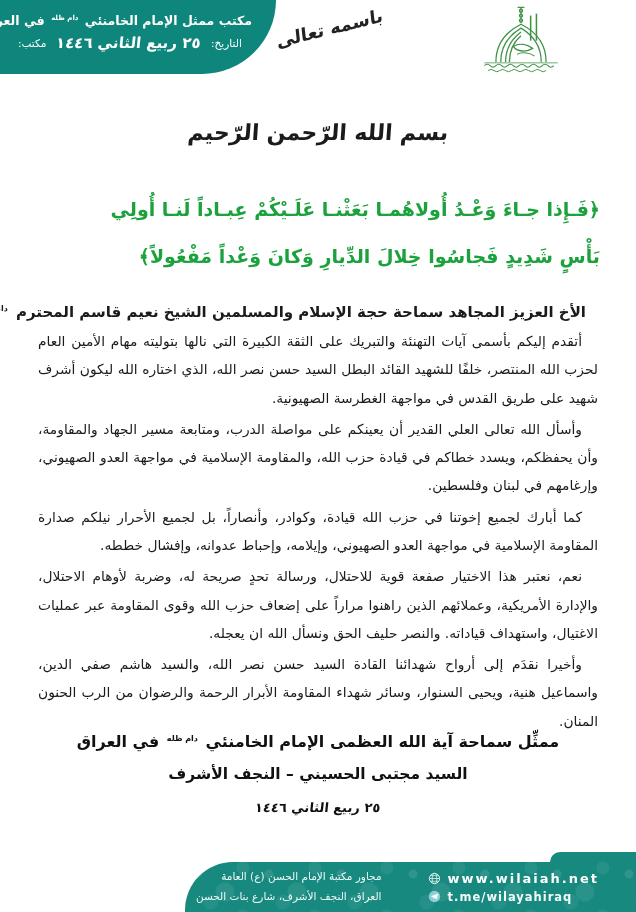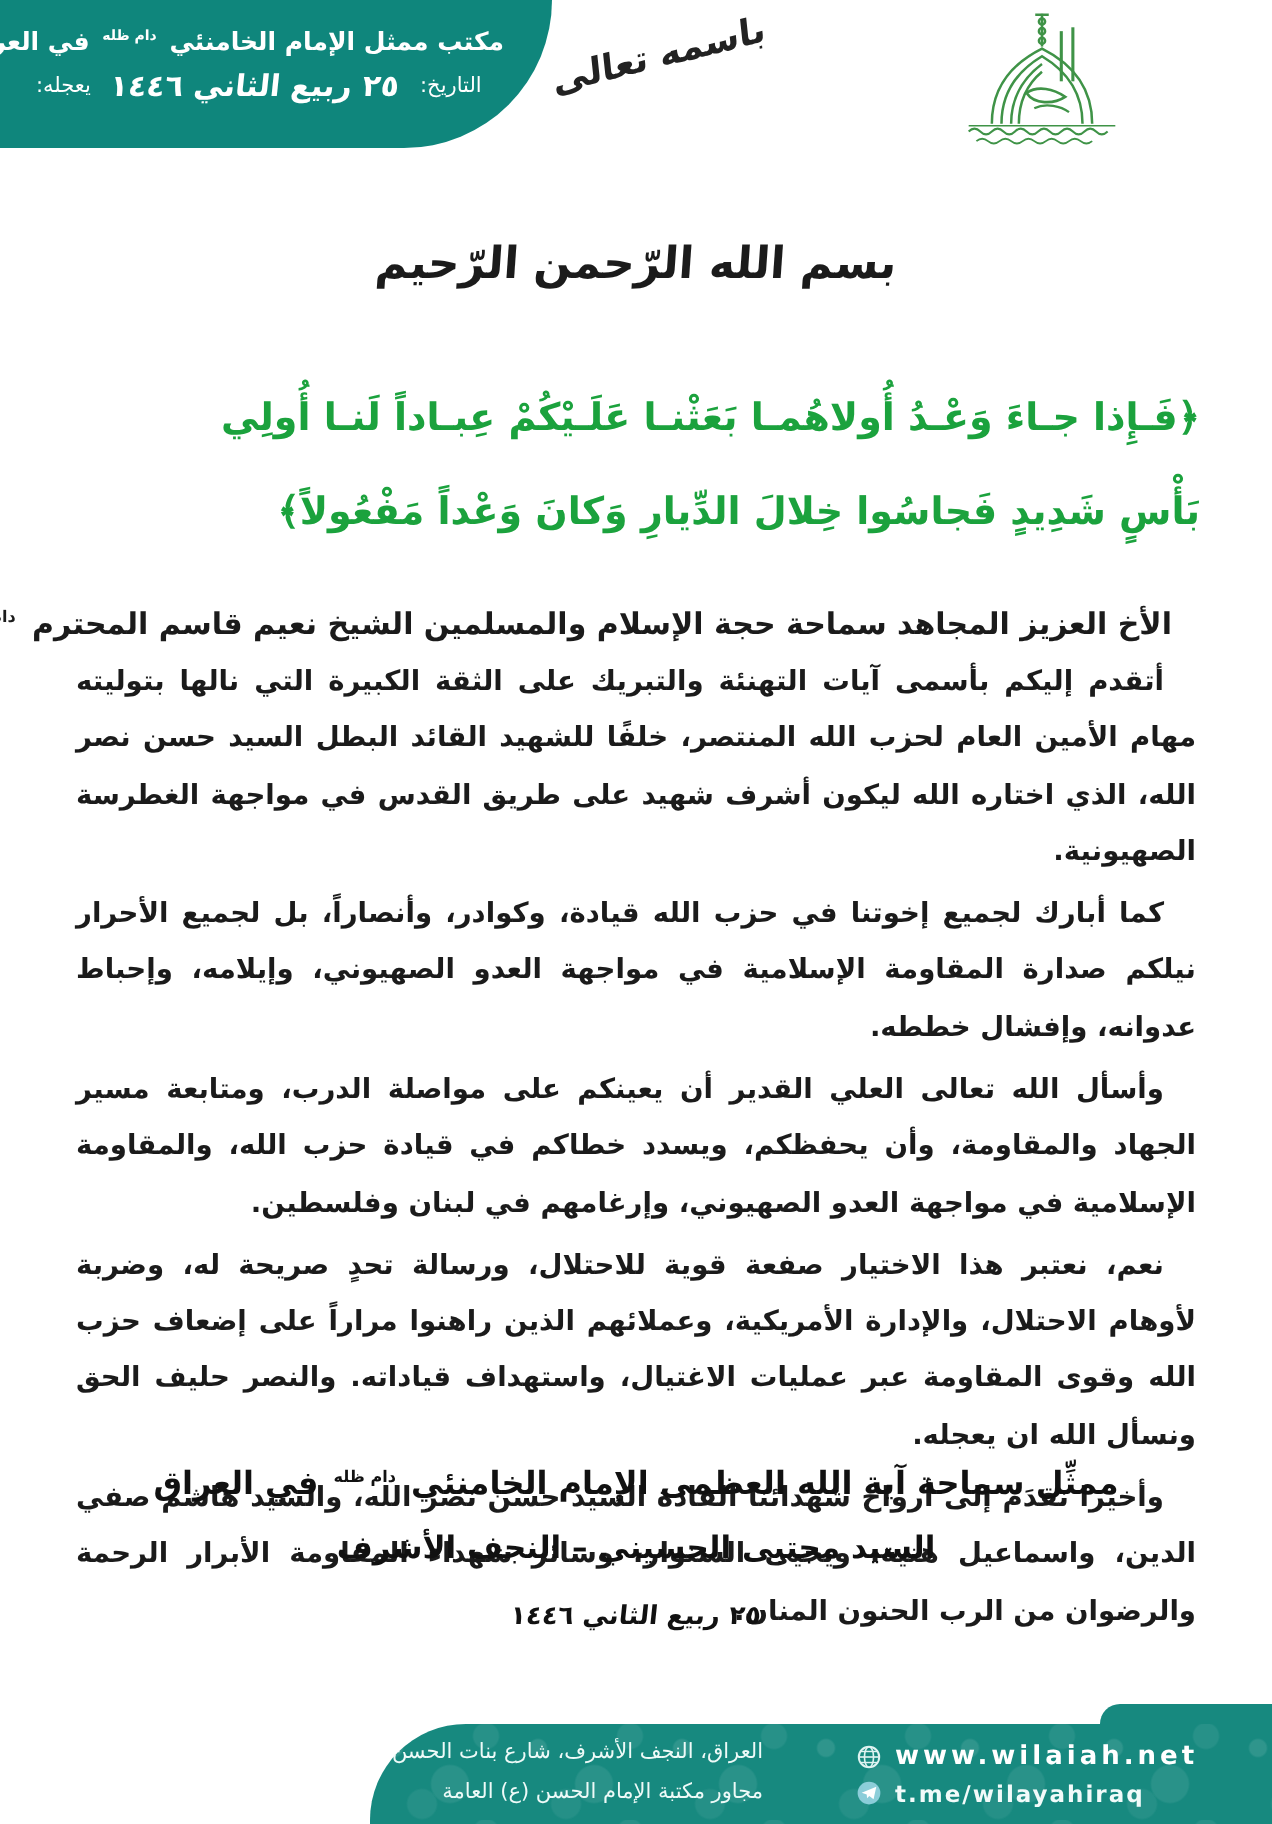--- a/index.html
+++ b/index.html
@@ -53,21 +53,21 @@
     position:absolute; top:186px; right:36px; left:36px;
     color:#1ba23d; font-weight:bold; text-align:right;
     font-size:19px; line-height:2.45;
   }
 
   
   .letter { position:absolute; top:297px; right:38px; left:38px; color:#1b1b1b; }
   .greeting { font-size:15px; font-weight:bold; text-indent:12px; line-height:2; white-space:nowrap; }
   .greeting .tiny-honorific { font-size:8px; vertical-align:super; font-weight:bold; margin-right:3px; }
   .letter p {
-    font-size:13.8px; font-weight:bold; text-align:justify; direction:rtl;
+    font-size:13.8px; font-weight:normal; text-align:justify; direction:rtl;
     line-height:2.05; text-indent:16px; margin-bottom:3px;
   }
 
   
   .signature {
     position:absolute; top:726px; left:0; width:100%;
     text-align:center; color:#111; font-weight:bold; line-height:2.05;
   }
   .sig-line1 { font-size:16px; }
   .sig-line1 .tiny-honorific { font-size:8px; vertical-align:super; margin:0 2px; }
@@ -110,21 +110,21 @@
 
   <div class="office-box">
     <div class="office-title">
       <span>مكتب ممثل الإمام الخامنئي</span>
       <span class="tiny-honorific">دام ظله</span>
       <span>في العراق</span>
     </div>
     <div class="office-meta">
       <span>التاريخ:</span>
       <span class="date-script">٢٥ ربيع الثاني ١٤٤٦</span>
-      <span>يعجله:</span>
+      <span>مكتب:</span>
     </div>
   </div>
 
   <div class="name-script">باسمه تعالى</div>
 
   <div class="emblem">
     <svg viewBox="0 0 120 85" fill="none" stroke="#3f9347" stroke-width="1.3">
 
       <line x1="60" y1="3" x2="60" y2="20"></line>
       <circle cx="60" cy="7" r="1.6"></circle>
@@ -154,22 +154,22 @@
     <div>﴿فَـإِذا جـاءَ وَعْـدُ أُولاهُمـا بَعَثْنـا عَلَـيْكُمْ عِبـاداً لَنـا أُولِي</div>
     <div>بَأْسٍ شَدِيدٍ فَجاسُوا خِلالَ الدِّيارِ وَكانَ وَعْداً مَفْعُولاً﴾</div>
   </div>
 
   <div class="letter">
     <div class="greeting">
       <span>الأخ العزيز المجاهد سماحة حجة الإسلام والمسلمين الشيخ نعيم قاسم المحترم</span>
       <span class="tiny-honorific">دام عزّه العالي</span>
     </div>
     <p>أتقدم إليكم بأسمى آيات التهنئة والتبريك على الثقة الكبيرة التي نالها بتوليته مهام الأمين العام لحزب الله المنتصر، خلفًا للشهيد القائد البطل السيد حسن نصر الله، الذي اختاره الله ليكون أشرف شهيد على طريق القدس في مواجهة الغطرسة الصهيونية.</p>
+    <p>وأسأل الله تعالى العلي القدير أن يعينكم على مواصلة الدرب، ومتابعة مسير الجهاد والمقاومة، وأن يحفظكم، ويسدد خطاكم في قيادة حزب الله، والمقاومة الإسلامية في مواجهة العدو الصهيوني، وإرغامهم في لبنان وفلسطين.</p>
     <p>كما أبارك لجميع إخوتنا في حزب الله قيادة، وكوادر، وأنصاراً، بل لجميع الأحرار نيلكم صدارة المقاومة الإسلامية في مواجهة العدو الصهيوني، وإيلامه، وإحباط عدوانه، وإفشال خططه.</p>
-    <p>وأسأل الله تعالى العلي القدير أن يعينكم على مواصلة الدرب، ومتابعة مسير الجهاد والمقاومة، وأن يحفظكم، ويسدد خطاكم في قيادة حزب الله، والمقاومة الإسلامية في مواجهة العدو الصهيوني، وإرغامهم في لبنان وفلسطين.</p>
     <p>نعم، نعتبر هذا الاختيار صفعة قوية للاحتلال، ورسالة تحدٍ صريحة له، وضربة لأوهام الاحتلال، والإدارة الأمريكية، وعملائهم الذين راهنوا مراراً على إضعاف حزب الله وقوى المقاومة عبر عمليات الاغتيال، واستهداف قياداته. والنصر حليف الحق ونسأل الله ان يعجله.</p>
     <p>وأخيرا نقدَم إلى أرواح شهدائنا القادة السيد حسن نصر الله، والسيد هاشم صفي الدين، واسماعيل هنية، ويحيى السنوار، وسائر شهداء المقاومة الأبرار الرحمة والرضوان من الرب الحنون المنان.</p>
   </div>
 
   <div class="signature">
     <div class="sig-line1">
       <span>ممثِّل سماحة آية الله العظمى الإمام الخامنئي</span>
       <span class="tiny-honorific">دام ظله</span>
       <span>في العراق</span>
     </div>
@@ -192,18 +192,18 @@
       </div>
       <div class="link-row">
         <svg viewBox="0 0 16 16">
           <circle cx="8" cy="8" r="7" fill="#9fd8e8" opacity="0.85"></circle>
           <path d="M3.5,7.8 L12.5,4.2 L10.8,11.8 L8.2,9.8 L6.8,11.2 L6.6,8.9 Z" fill="#ffffff"></path>
         </svg>
         <span class="telegram-text">t.me/wilayahiraq</span>
       </div>
     </div>
     <div class="address">
+      <div>مجاور مكتبة الإمام الحسن (ع) العامة</div>
       <div>العراق، النجف الأشرف، شارع بنات الحسن</div>
-      <div>مجاور مكتبة الإمام الحسن (ع) العامة</div>
     </div>
   </div>
 
 </div>
 
 </body></html>

